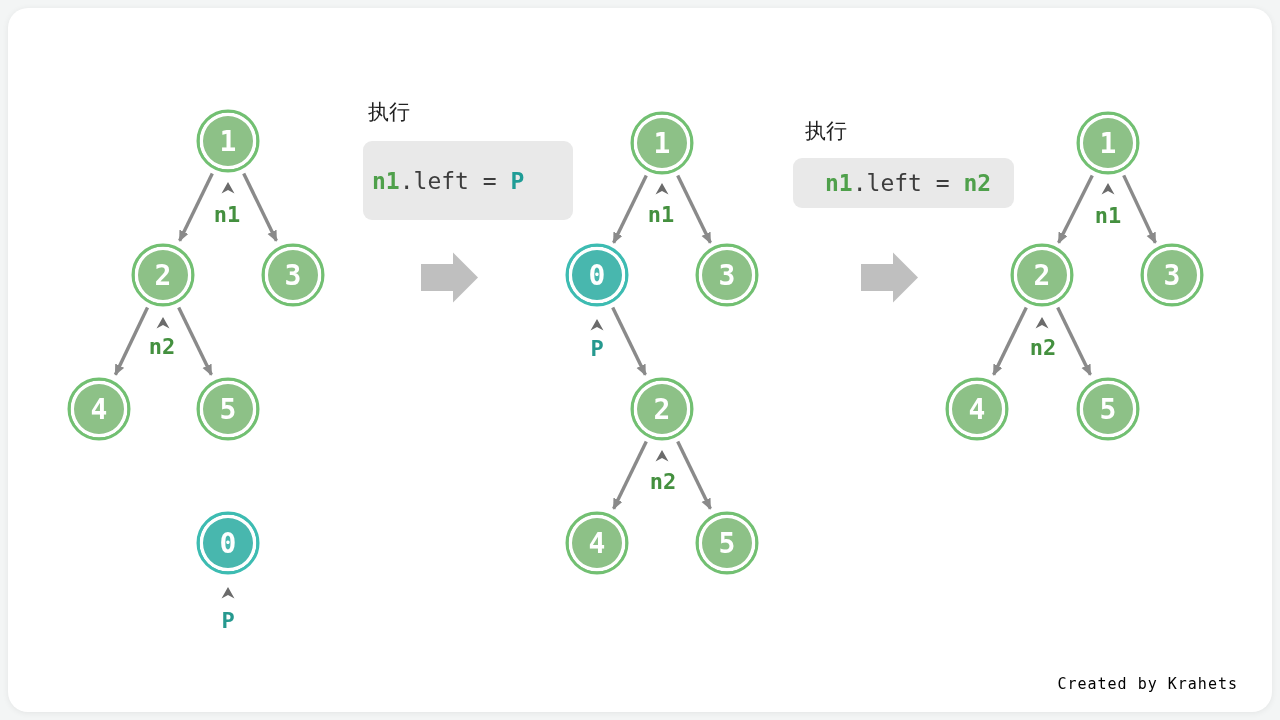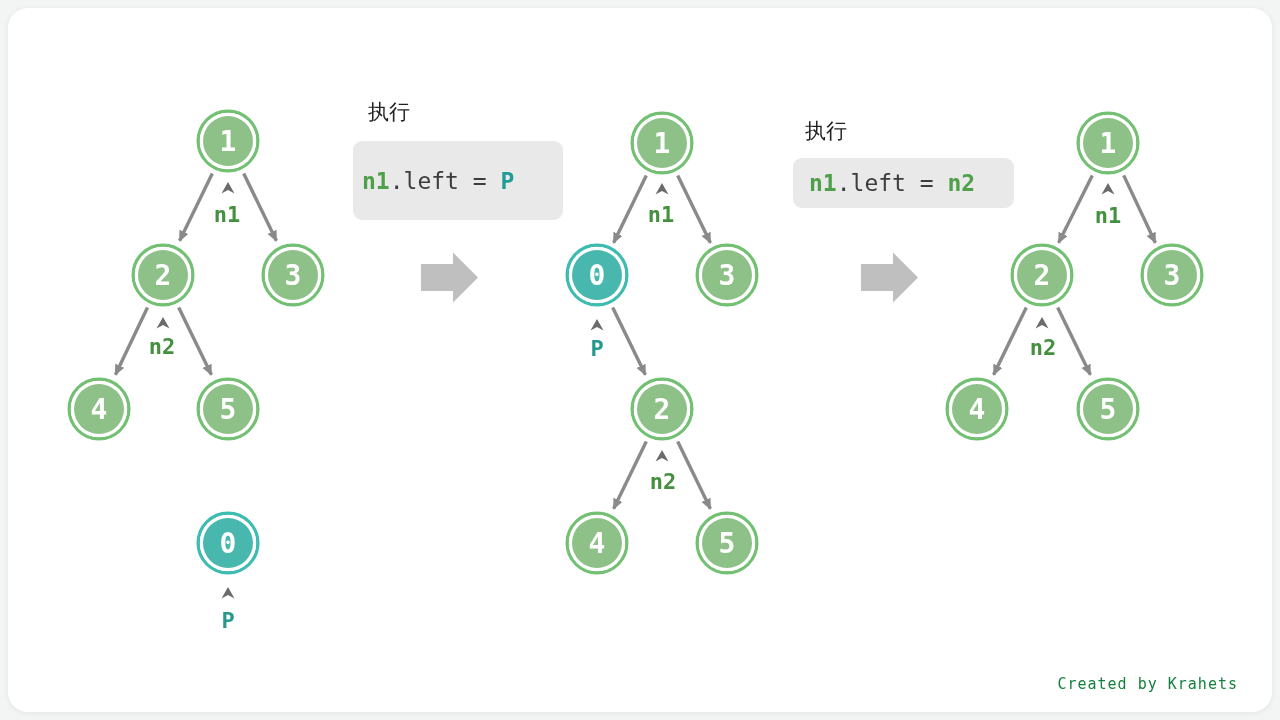--- a/index.html
+++ b/index.html
@@ -49,21 +49,21 @@
     font-family:"DejaVu Sans Mono", monospace;font-size:23px;
   }
   .code-line{white-space:pre;line-height:36px;padding-left:9px;}
   .tok{color:#3d3d3d;}
   .tok.green{color:#4fa04b;font-weight:bold;}
   .tok.teal{color:#1f9c96;font-weight:bold;}
 
   .watermark{
     position:absolute;right:42px;top:675px;
     font-family:"DejaVu Sans Mono", monospace;
-    font-size:15px;color:#15803d;letter-spacing:1px;
+    font-size:15px;color:#000000;letter-spacing:1px;
   }
 </style>
 </head>
 <body>
 
 <div class="stage">
   <div class="card"></div>
 
   <svg class="layer" viewBox="0 0 1280 720">
     <defs>
@@ -116,38 +116,38 @@
   <div class="node green" style="left:293px;top:275px">3</div>
   <div class="node green" style="left:99px;top:409px">4</div>
   <div class="node green" style="left:228px;top:409px">5</div>
   <div class="node teal" style="left:228px;top:543px">0</div>
 
   <div class="ptr green" style="left:227px;top:215px">n1</div>
   <div class="ptr green" style="left:162px;top:347px">n2</div>
   <div class="ptr teal" style="left:228px;top:621px">P</div>
 
   <div class="exec-label" style="left:368px;top:99px">执行</div>
-  <div class="code-box" style="left:353px;top:141px;width:210px;height:79px">
+  <div class="code-box" style="left:363px;top:141px;width:210px;height:79px">
     <div class="code-line"><span class="tok green">n1</span><span class="tok">.left = </span><span class="tok teal">P</span></div>
   </div>
 
   <div class="node green" style="left:662px;top:143px">1</div>
   <div class="node teal" style="left:597px;top:275px">0</div>
   <div class="node green" style="left:727px;top:275px">3</div>
   <div class="node green" style="left:662px;top:409px">2</div>
   <div class="node green" style="left:597px;top:543px">4</div>
   <div class="node green" style="left:727px;top:543px">5</div>
 
   <div class="ptr green" style="left:661px;top:215px">n1</div>
   <div class="ptr teal" style="left:597px;top:349px">P</div>
   <div class="ptr green" style="left:663px;top:482px">n2</div>
 
   <div class="exec-label" style="left:805px;top:118px">执行</div>
   <div class="code-box" style="left:793px;top:158px;width:221px;height:50px">
-    <div class="code-line" style="padding-left:16px"><span class="tok green">n1</span><span class="tok">.left = </span><span class="tok green">n2</span></div>
+    <div class="code-line" style="padding-left:32px"><span class="tok green">n1</span><span class="tok">.left = </span><span class="tok green">n2</span></div>
   </div>
 
   <div class="node green" style="left:1108px;top:143px">1</div>
   <div class="node green" style="left:1042px;top:275px">2</div>
   <div class="node green" style="left:1172px;top:275px">3</div>
   <div class="node green" style="left:977px;top:409px">4</div>
   <div class="node green" style="left:1108px;top:409px">5</div>
 
   <div class="ptr green" style="left:1108px;top:216px">n1</div>
   <div class="ptr green" style="left:1043px;top:348px">n2</div>

